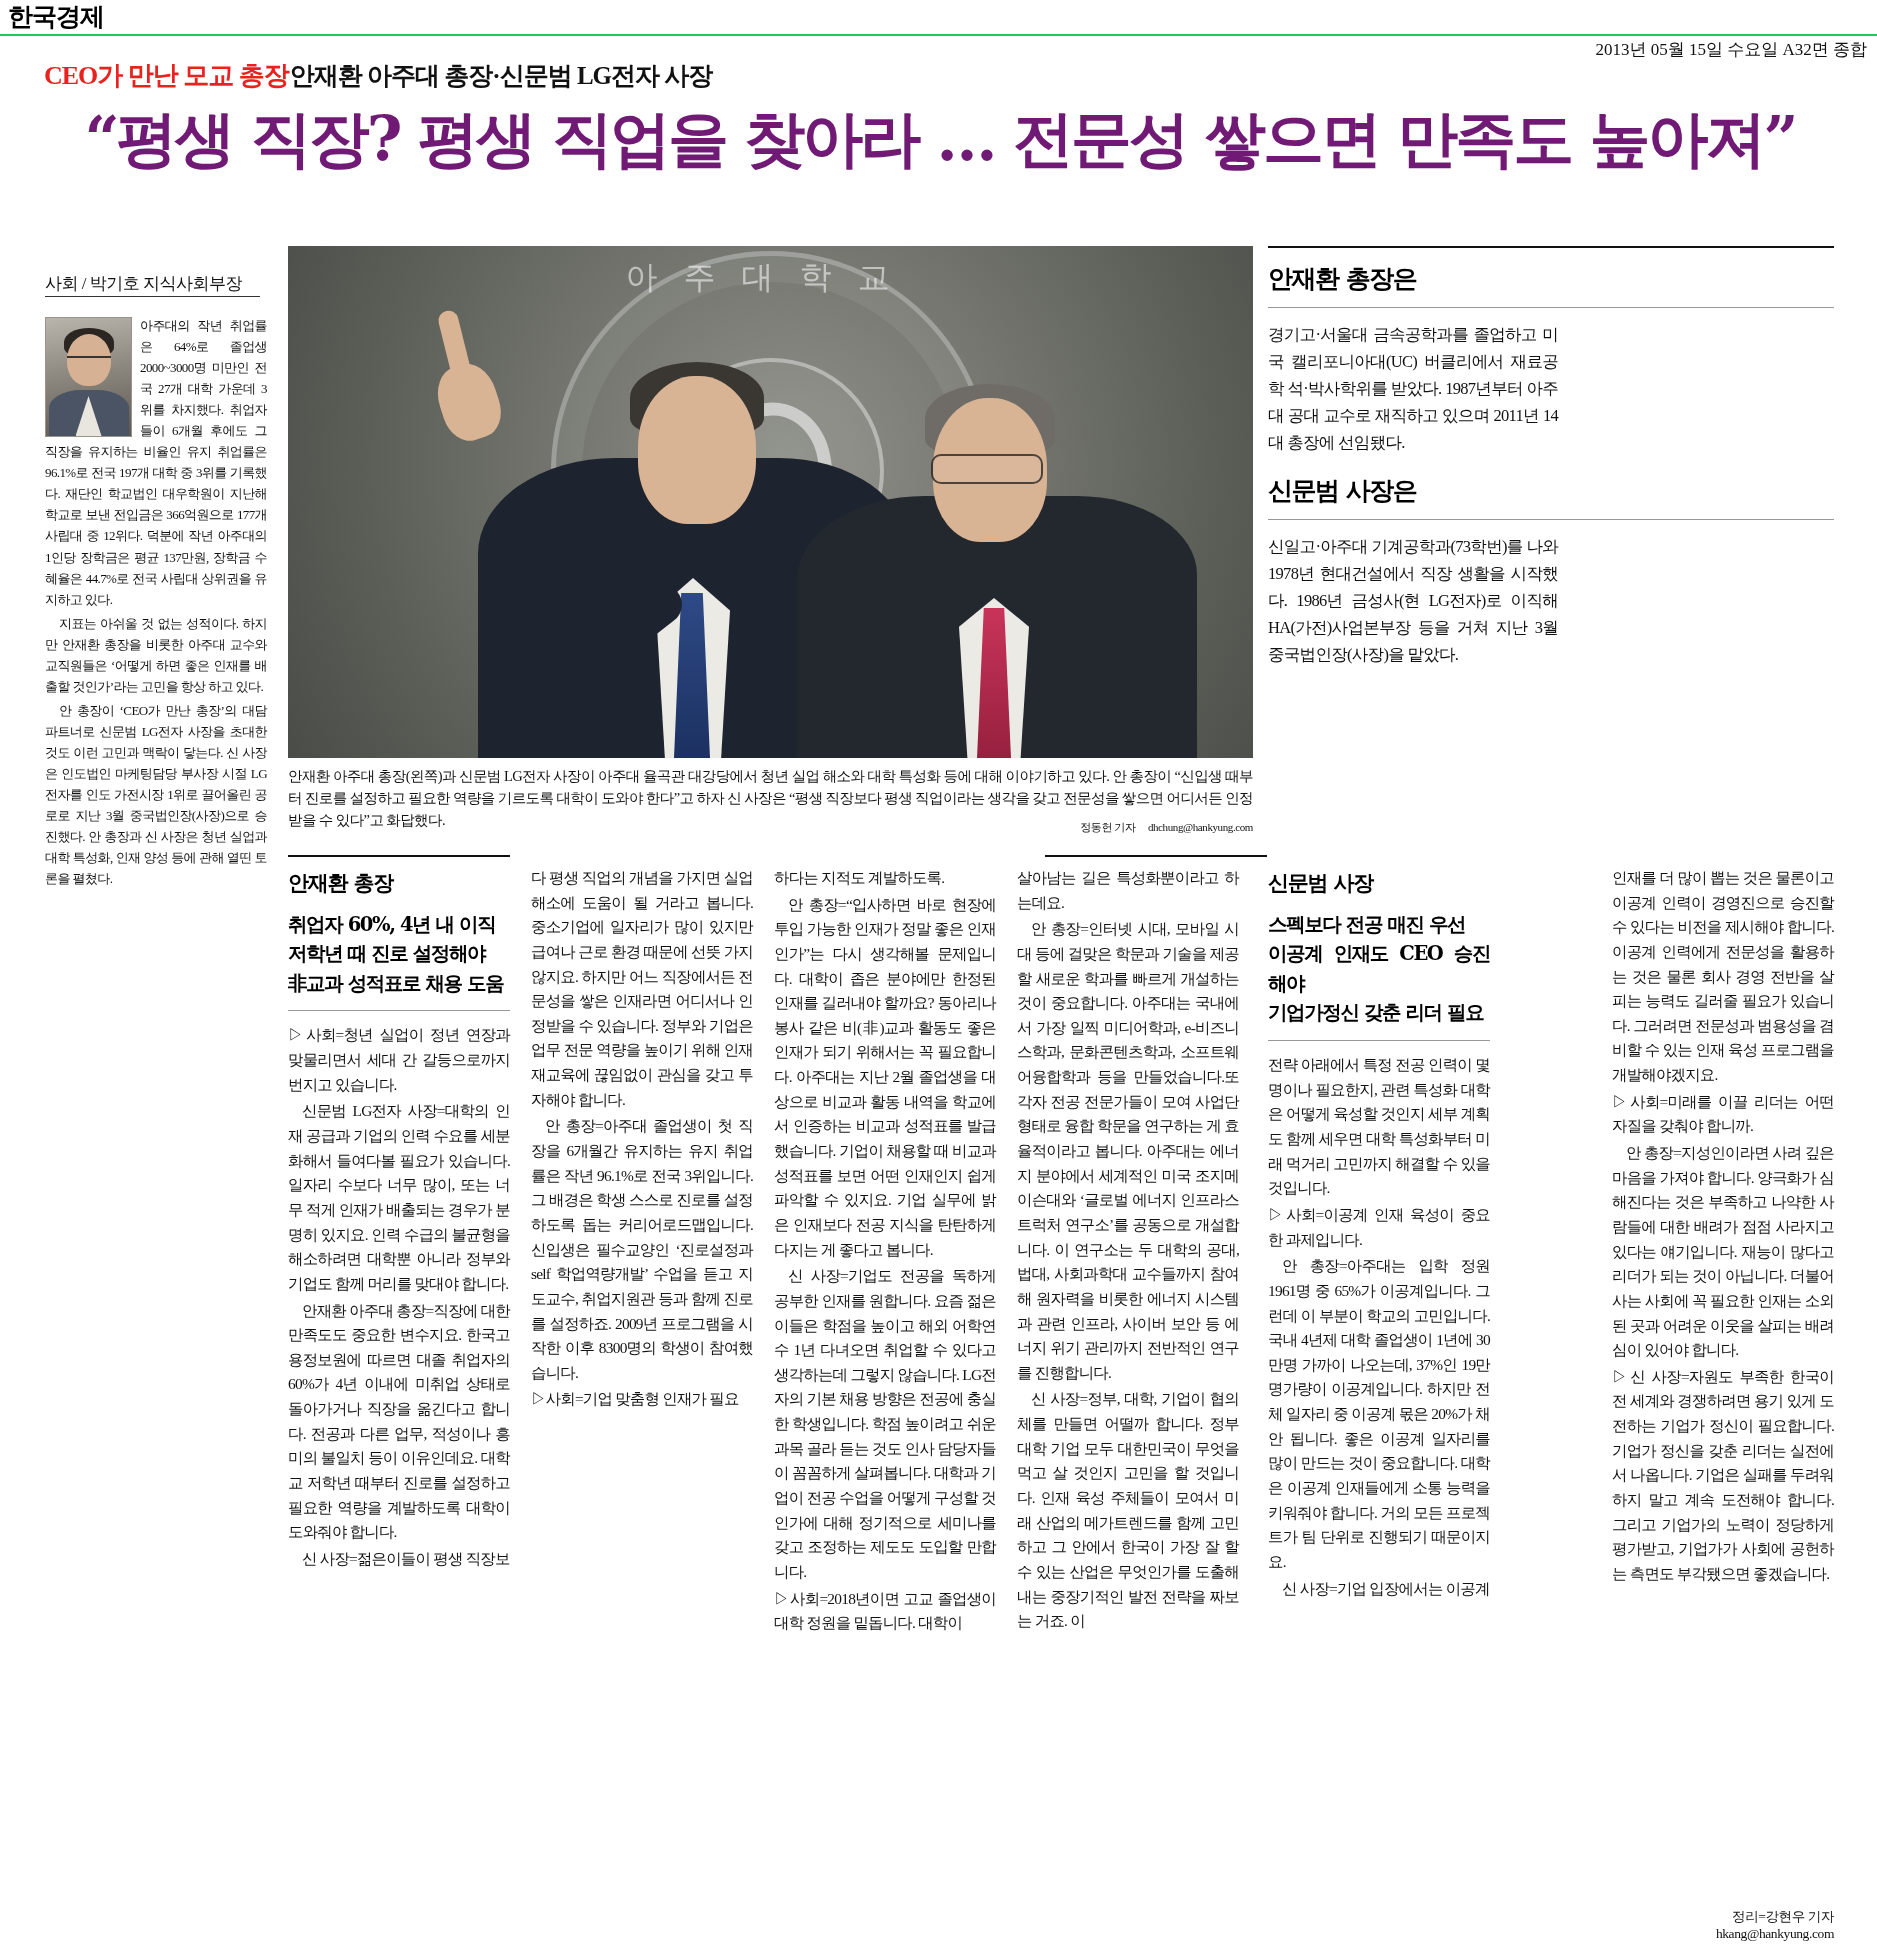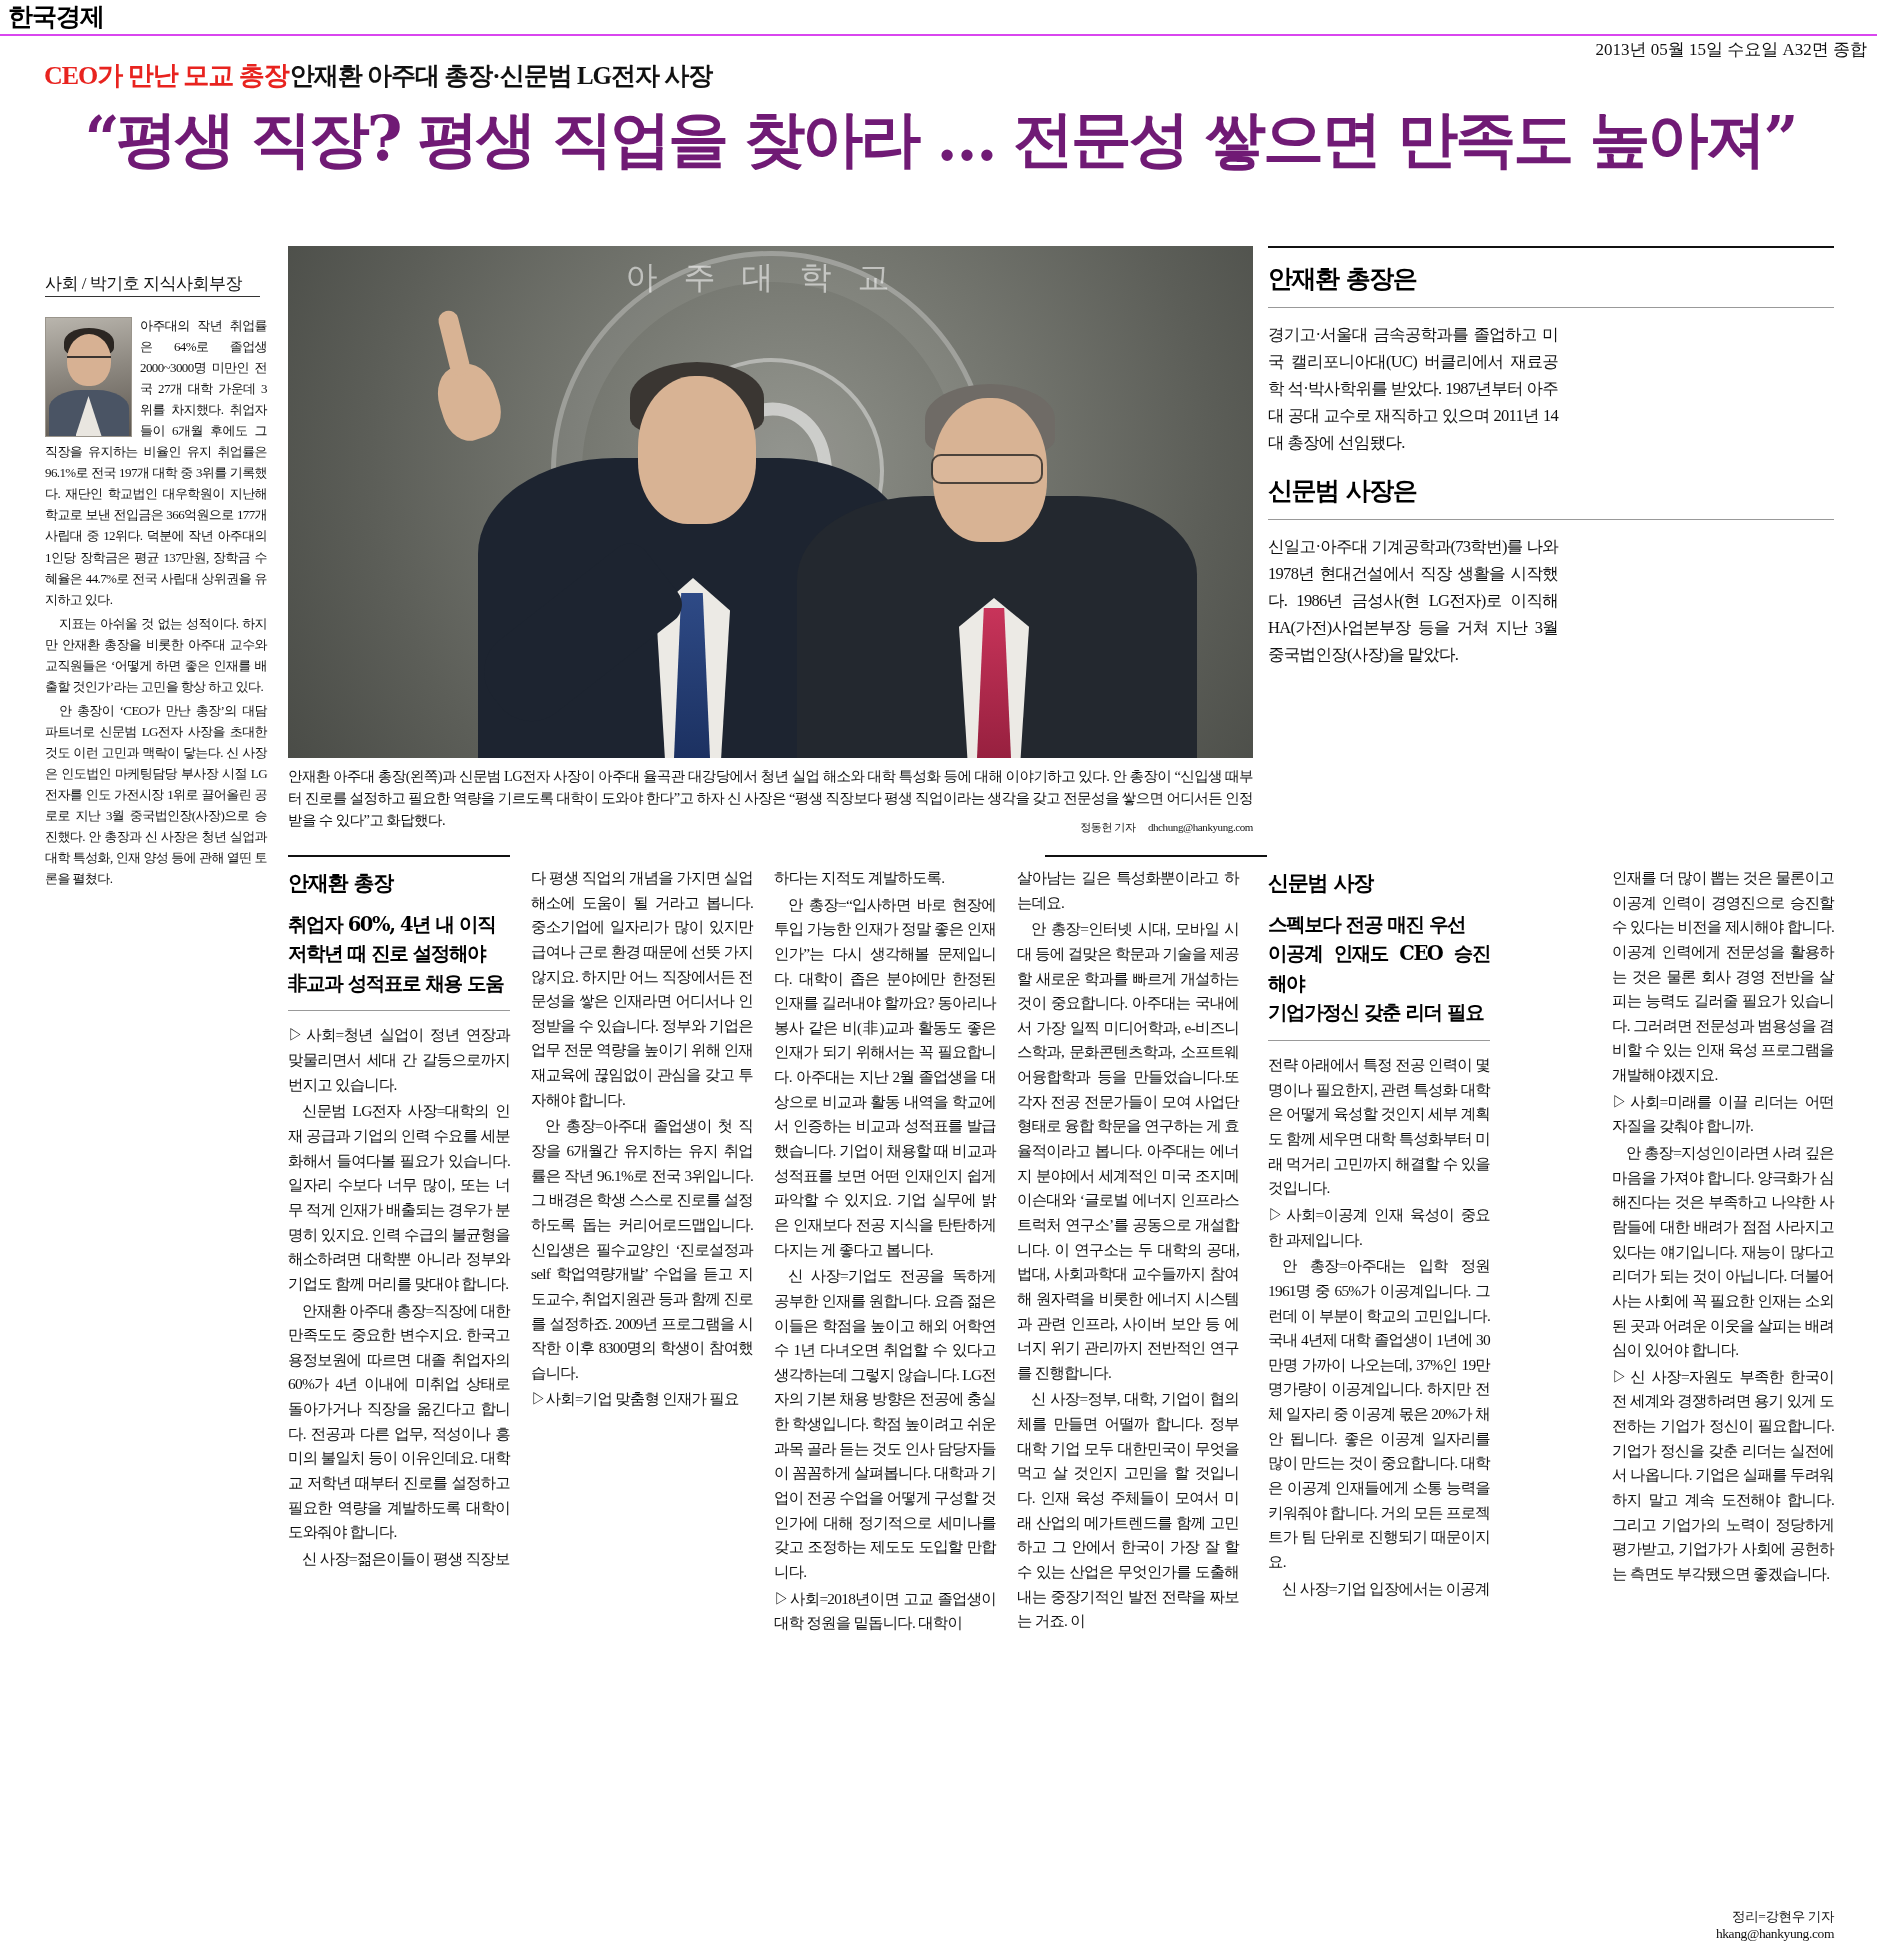--- a/index.html
+++ b/index.html
@@ -23,21 +23,21 @@
     box-sizing: border-box;
   }
 
   
   .masthead {
     position: absolute;
     top: 0;
     left: 0;
     width: 1877px;
     height: 34px;
-    border-bottom: 2px solid #d946ef;
+    border-bottom: 2px solid #22c55e;
   }
   .masthead-logo {
     position: absolute;
     left: 8px;
     top: 0px;
     font-family: "DejaVu Serif", serif;
     font-weight: bold;
     font-size: 25px;
     letter-spacing: -1px;
     color: #000;

